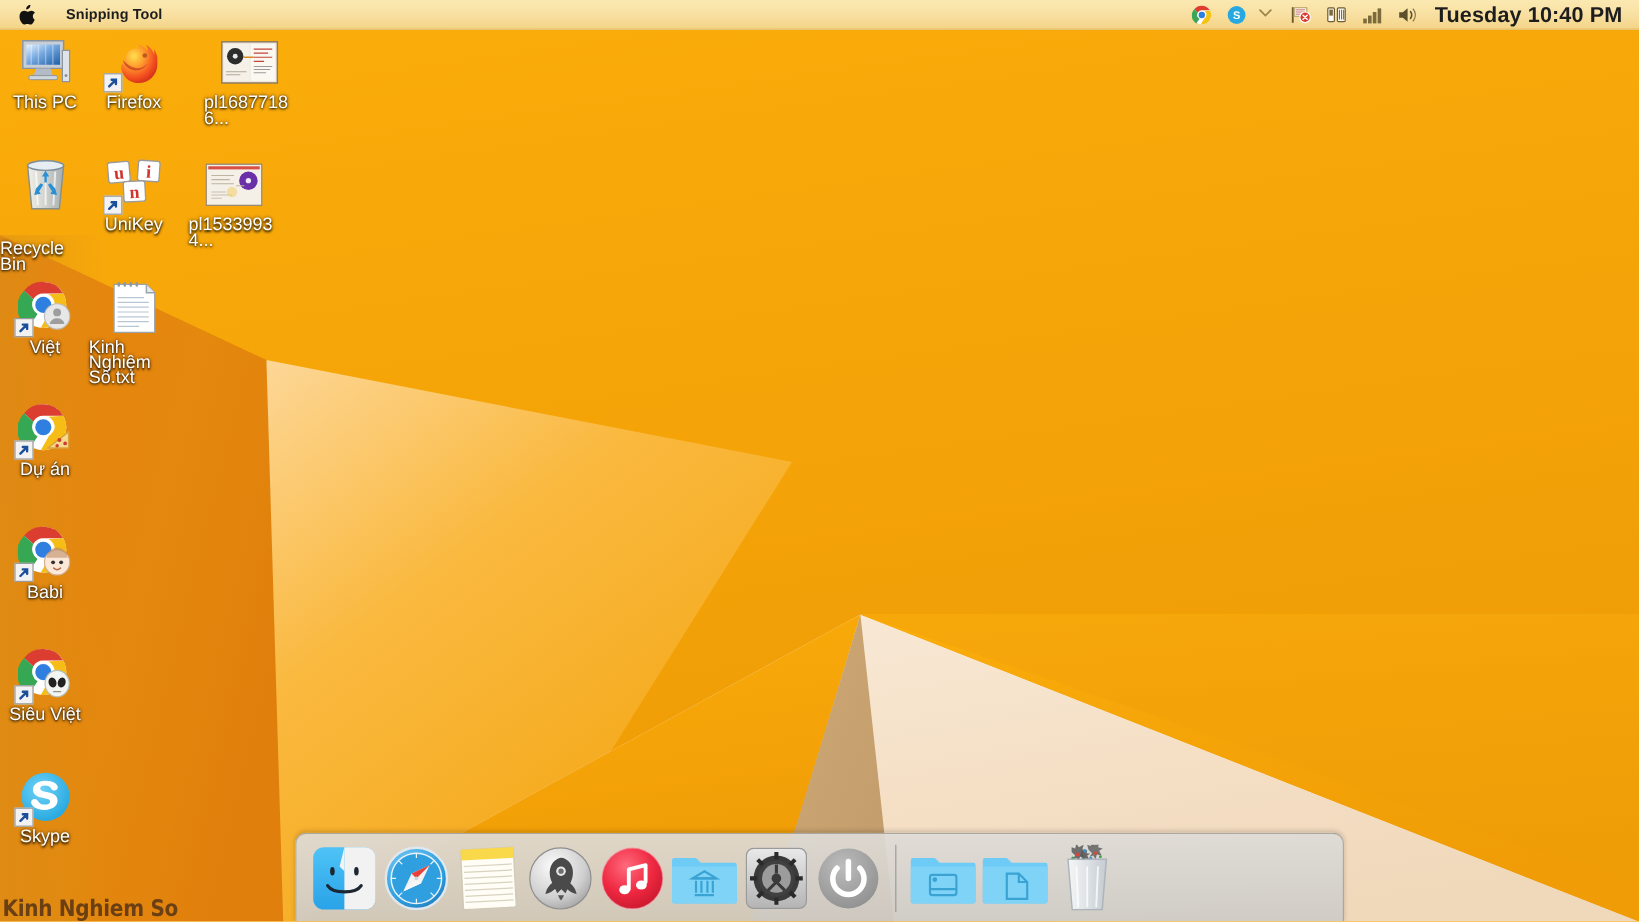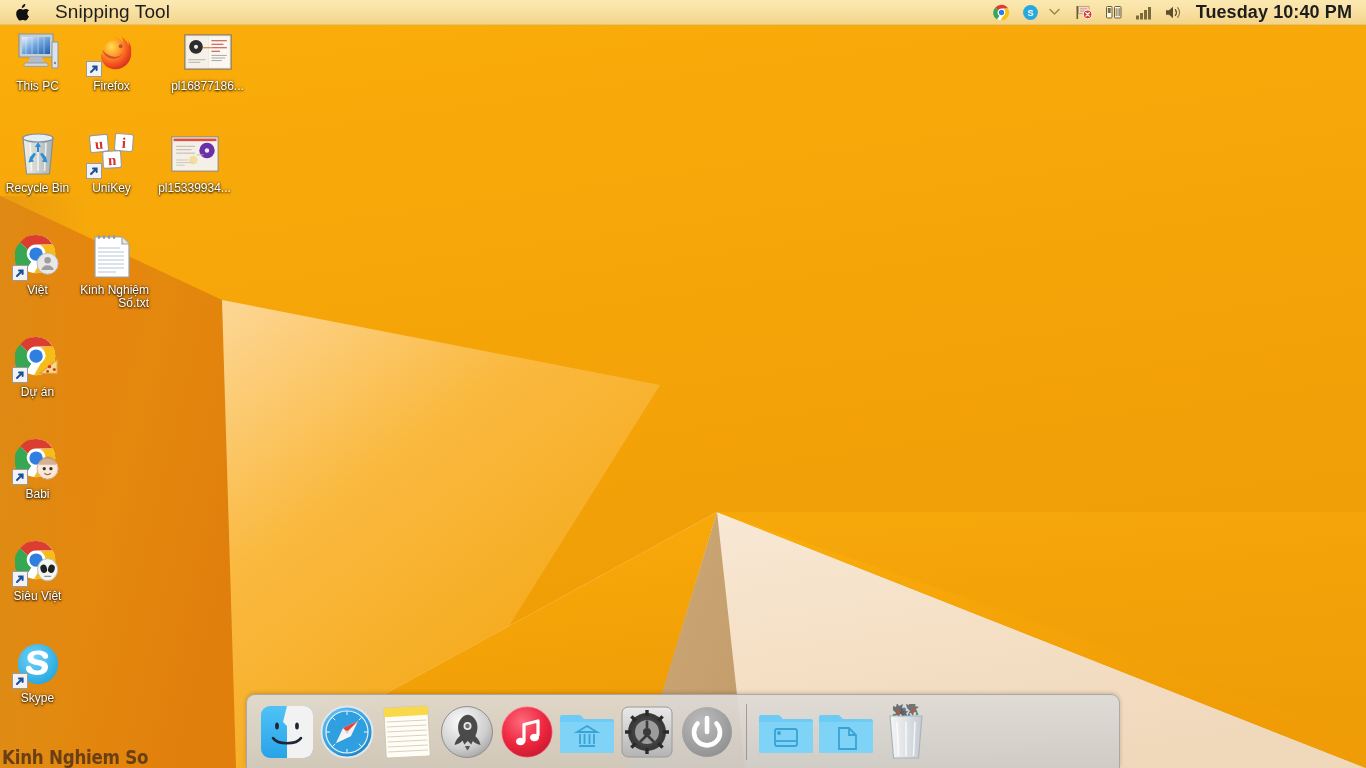--- a/index.html
+++ b/index.html
@@ -31,21 +31,21 @@
     color: #1d1d1d;
   }
   .mb-left { display: flex; align-items: center; height: 100%; }
   .mb-right { display: flex; align-items: center; height: 100%; margin-left: auto; padding-right: 8px; }
   .mb-apple {
     padding: 0 13px 0 16px; display: flex; align-items: center;
     height: 100%;
   }
   .mb-apple svg { display:block; }
   .mb-title {
-    font-weight: normal; font-size: 19px;
+    font-weight: bold; font-size: 12px;
     padding: 0 12px; height: 100%;
     display: flex; align-items: center;
     letter-spacing: .1px;
   }
   .mb-item { padding: 0 6px; display: flex; align-items: center; height: 100%; }
   .mb-clock {
     font-size: 18px; font-weight: bold; padding: 0 6px 0 8px;
     display: flex; align-items: center; height: 100%;
     letter-spacing: .1px;
   }
@@ -58,24 +58,24 @@
     width: 75px;
     display: flex; flex-direction: column; align-items: center;
   }
   .dicon .glyph {
     width: 48px; height: 48px;
     position: relative;
     display: flex; align-items: center; justify-content: center;
   }
   .dicon .lbl {
     margin-top: 4px;
-    font-size: 12px;
+    font-size: 15px;
     line-height: 12.5px;
     color: #ffffff;
-    text-align: right;
+    text-align: left;
     text-shadow: 0 1px 2px rgba(0,0,0,.85), 0 0 3px rgba(0,0,0,.7);
     word-break: break-word;
     max-width: 75px;
   }
   .shortcut-badge {
     position: absolute; left: -2px; bottom: -1px;
     width: 16px; height: 16px;
     background: #f2f2f2;
     border: 1px solid #9a9a9a;
     display: flex; align-items: center; justify-content: center;
@@ -314,21 +314,21 @@
           <circle cx="14" cy="15" r="2.4" fill="#e8e8e8"></circle>
           <path d="M32 8h18M32 12h14M32 16h18M32 20h10" stroke="#c4433a" stroke-width="1.2"></path>
           <path d="M32 25h18M32 28h16M32 31h12" stroke="#9a9a9a" stroke-width="1"></path>
           <path d="M5 30h20M5 33h14" stroke="#b0a898" stroke-width="1"></path>
           <path d="M22 16h10" stroke="#d68a22" stroke-width="1.4"></path>
         </svg>
       </div>
       <div class="lbl">pl16877186...</div>
     </div>
 
-    <div class="dicon" style="left:0px;  top:102px;">
+    <div class="dicon" style="left:0px;  top:102px;gap:20px;">
       <div class="glyph">
         <svg width="42" height="46" viewBox="0 0 42 46">
           <linearGradient id="binG" x1="0" y1="0" x2="1" y2="0">
               <stop offset="0%" stop-color="#f2f6f9"></stop>
               <stop offset="45%" stop-color="#cfd9e2"></stop>
               <stop offset="100%" stop-color="#9fb0bf"></stop>
             </linearGradient>
           <path d="M6 7h30l-3.5 36H9.5z" fill="url(#binG)" stroke="#7e8e9c" stroke-width="1.2" opacity=".92"></path>
           <ellipse cx="21" cy="7" rx="15" ry="4" fill="#e6edf3" stroke="#7e8e9c" stroke-width="1.2"></ellipse>
           <path d="M13 12l1.5 28M21 12v28M29 12l-1.5 28" stroke="#ffffff" stroke-opacity=".7" stroke-width="1.6"></path>

